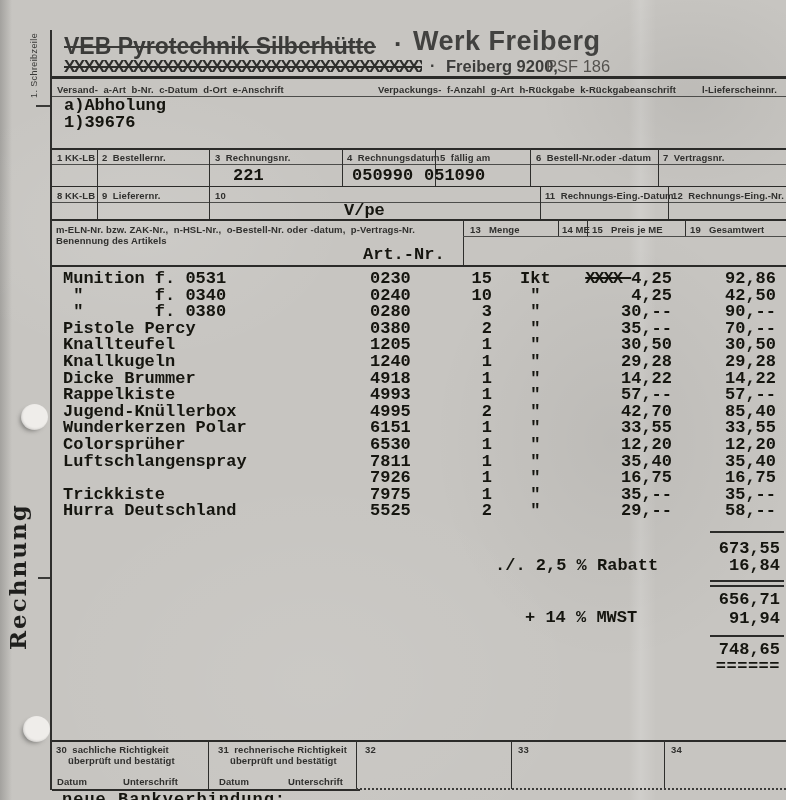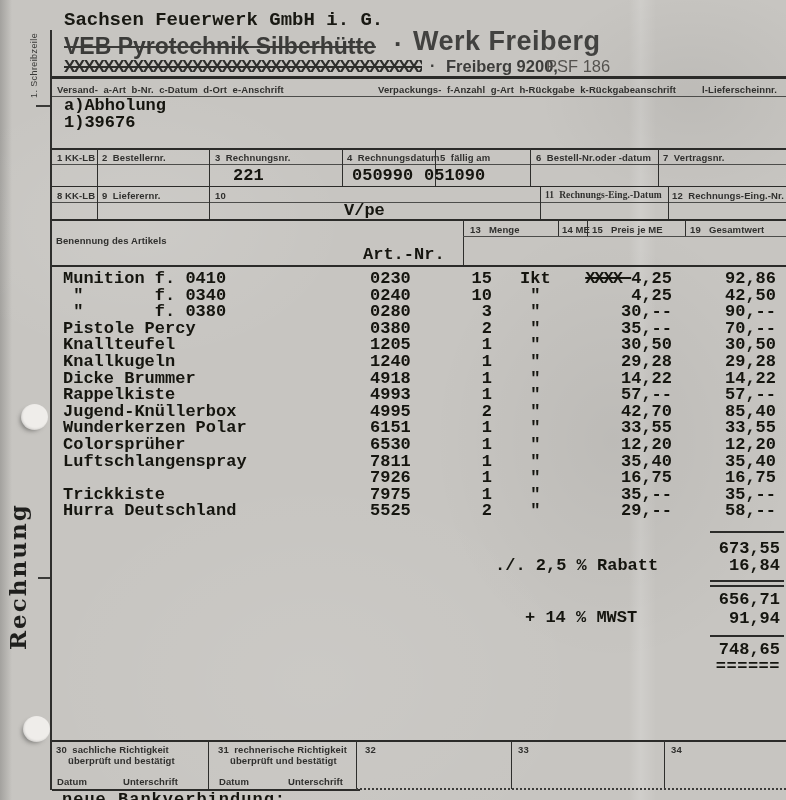--- a/index.html
+++ b/index.html
@@ -57,21 +57,20 @@
 <div id="page">
 
   <div class="vtext schreib">1. Schreibzeile</div>
   <div class="vtext rechnung">Rechnung</div>
   <div class="fold" style="left:36px;top:105px;"></div>
   <div class="fold" style="left:38px;top:577px;"></div>
   <div class="hole" style="left:21px;top:404px;"></div>
   <div class="hole" style="left:23px;top:716px;"></div>
   <div class="v v2" style="left:50px;top:30px;height:760px;"></div>
 
-  <div class="sender">Sachsen Feuerwerk GmbH i. G.</div>
   <div class="struckco-base">VEB Pyrotechnik Silberhütte</div>
   <div class="dot2">·</div>
   <div class="works">Werk Freiberg</div>
   <div class="struckaddr">XXXXXXXXXXXXXXXXXXXXXXXXXXXXXXXXXXXXXX</div>
   <div class="dot3">·</div>
   <div class="city">Freiberg 9200,</div>
   <div class="psf">PSF 186</div>
   <div class="h h3" style="left:52px;top:76px;width:734px;"></div>
 
   <span class="p" style="left:57px;top:84px;">Versand-  a-Art  b-Nr.  c-Datum  d-Ort  e-Anschrift</span>
@@ -97,46 +96,47 @@
   <div class="v" style="left:209px;top:148px;height:38px;"></div>
   <div class="v" style="left:342px;top:148px;height:38px;"></div>
   <div class="v" style="left:435px;top:148px;height:38px;"></div>
   <div class="v" style="left:530px;top:148px;height:38px;"></div>
   <div class="v" style="left:658px;top:148px;height:38px;"></div>
   <div class="h" style="left:52px;top:186px;width:734px;"></div>
 
   <span class="p" style="left:57px;top:190px;">8 KK-LB</span>
   <span class="p" style="left:102px;top:190px;">9  Lieferernr.</span>
   <span class="p" style="left:215px;top:190px;">10</span>
-  <span class="p" style="left:545px;top:190px;font-family:Liberation Serif, serif;">11  Rechnungs-Eing.-Datum</span>
+  <span class="p" style="left:545px;top:190px;">11  Rechnungs-Eing.-Datum</span>
   <span class="p" style="left:672px;top:190px;">12  Rechnungs-Eing.-Nr.</span>
   <div class="h hthin" style="left:52px;top:202px;width:734px;"></div>
   <span class="t" style="left:344px;top:202px;">V/pe</span>
   <div class="v" style="left:97px;top:186px;height:33px;"></div>
   <div class="v" style="left:209px;top:186px;height:33px;"></div>
   <div class="v" style="left:540px;top:186px;height:33px;"></div>
   <div class="v" style="left:668px;top:186px;height:33px;"></div>
   <div class="h h2" style="left:52px;top:219px;width:734px;"></div>
 
+  <span class="p" style="left:56px;top:224px;">m-ELN-Nr. bzw. ZAK-Nr.,  n-HSL-Nr.,  o-Bestell-Nr. oder -datum,  p-Vertrags-Nr.</span>
   <span class="p" style="left:56px;top:235px;">Benennung des Artikels</span>
   <span class="p" style="left:470px;top:224px;">13   Menge</span>
   <span class="p" style="left:562px;top:224px;">14 ME</span>
   <span class="p" style="left:592px;top:224px;">15   Preis je ME</span>
   <span class="p" style="left:690px;top:224px;">19   Gesamtwert</span>
   <div class="v" style="left:463px;top:219px;height:46px;"></div>
   <div class="v" style="left:558px;top:219px;height:17px;"></div>
   <div class="v" style="left:587px;top:219px;height:17px;"></div>
   <div class="v" style="left:685px;top:219px;height:17px;"></div>
   <div class="h hthin" style="left:463px;top:236px;width:323px;"></div>
   <span class="t" style="left:363px;top:246px;">Art.-Nr.</span>
   <div class="h h15" style="left:52px;top:265px;width:734px;"></div>
 
   <div style="position:absolute;left:0;top:0;width:786px;height:800px;pointer-events:none;">
       <div class="irow" style="top: 270px;">
-      <span class="t rn">Munition f. 0410</span>
+      <span class="t rn">Munition f. 0531</span>
       <span class="t ra">0230</span>
       <span class="t rm num">15</span>
       <span class="t rme">Ikt</span>
       <span class="t rp num"><s>XXXX </s><span>4,25</span></span>
       <span class="t rw num">92,86</span>
     </div>
       <div class="irow" style="top: 286.6px;">
       <span class="t rn"> "       f. 0340</span>
       <span class="t ra">0240</span>
       <span class="t rm num">10</span>

